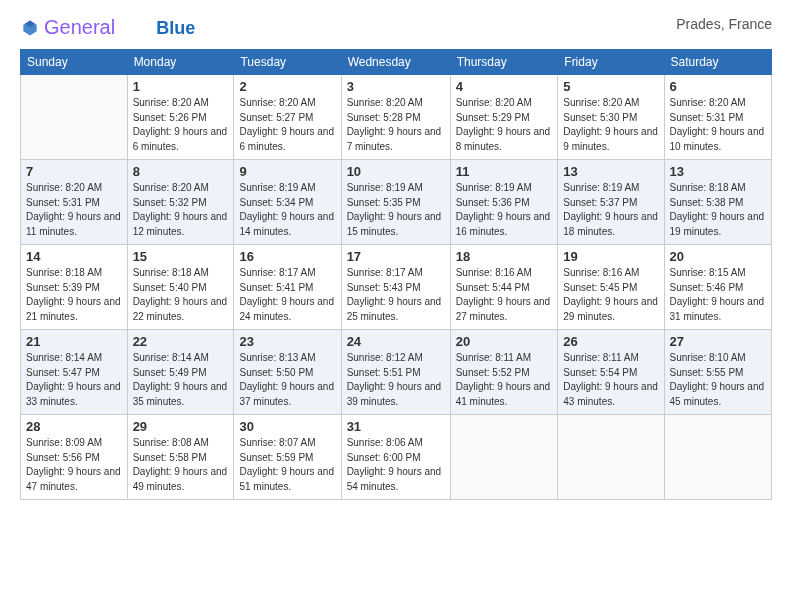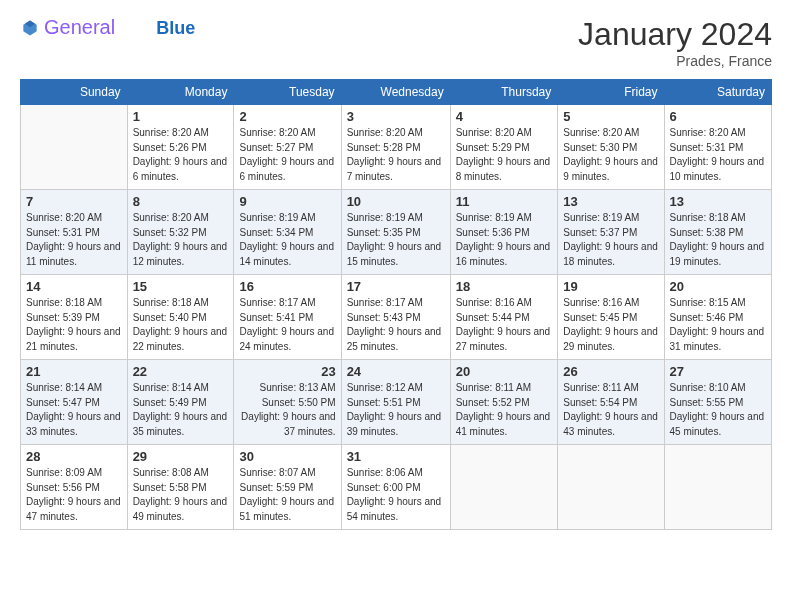--- a/index.html
+++ b/index.html
@@ -45,21 +45,21 @@
     }
     .calendar-table {
       width: 100%;
       border-collapse: collapse;
       font-size: 10.5px;
     }
     .calendar-table th {
       background-color: #2d6db5;
       color: #fff;
       padding: 5px 6px;
-      text-align: right;
+      text-align: left;
       font-size: 12px;
       font-weight: normal;
       border: 1px solid #2d6db5;
     }
     .calendar-table td {
       border: 1px solid #ccc;
       vertical-align: top;
       padding: 4px 5px;
       height: 85px;
       width: 113px;
@@ -87,21 +87,20 @@
     <div class="logo">
       <svg class="logo-icon" viewBox="0 0 24 24" fill="none">
         <path d="M12 3 L20 8 L20 16 L12 21 L4 16 L4 8 Z" fill="#1a6bbf" opacity="0.8"></path>
         <path d="M12 3 L18 7 L12 11 L6 7 Z" fill="#2d6db5"></path>
       </svg>
       <span>
         <span style="font-size:20px;font-weight:normal;color:#8b5cf6;">General</span><span style="font-size:18px;font-weight:bold;color:#1a6bbf;padding-left:41px;">Blue</span>
       </span>
     </div>
     <div class="title-area">
-      <div class="month-title">January 2024</div>
       <div class="location">Prades, France</div>
     </div>
   </div>
 
   <table class="calendar-table">
     <thead>
       <tr>
         <th>Sunday</th>
         <th>Monday</th>
         <th>Tuesday</th>
@@ -245,21 +244,21 @@
         <div class="day-info">
           Sunrise: 8:14 AM<br>Sunset: 5:47 PM<br>Daylight: 9 hours and 33 minutes.
         </div>
       </td>
           <td style="background: rgb(238, 242, 249);">
         <div class="day-num">22</div>
         <div class="day-info">
           Sunrise: 8:14 AM<br>Sunset: 5:49 PM<br>Daylight: 9 hours and 35 minutes.
         </div>
       </td>
-          <td style="background: rgb(238, 242, 249); text-align: right;">
+          <td style="background: rgb(238, 242, 249);">
         <div class="day-num">23</div>
         <div class="day-info">
           Sunrise: 8:13 AM<br>Sunset: 5:50 PM<br>Daylight: 9 hours and 37 minutes.
         </div>
       </td>
           <td style="background: rgb(238, 242, 249);">
         <div class="day-num">24</div>
         <div class="day-info">
           Sunrise: 8:12 AM<br>Sunset: 5:51 PM<br>Daylight: 9 hours and 39 minutes.
         </div>

